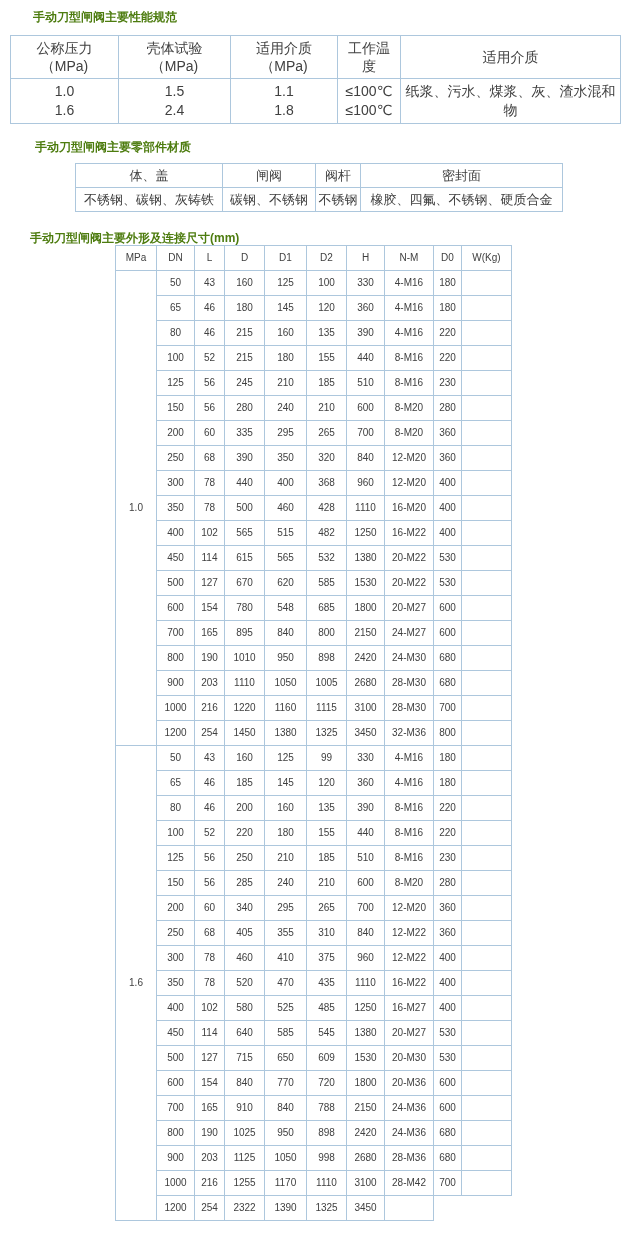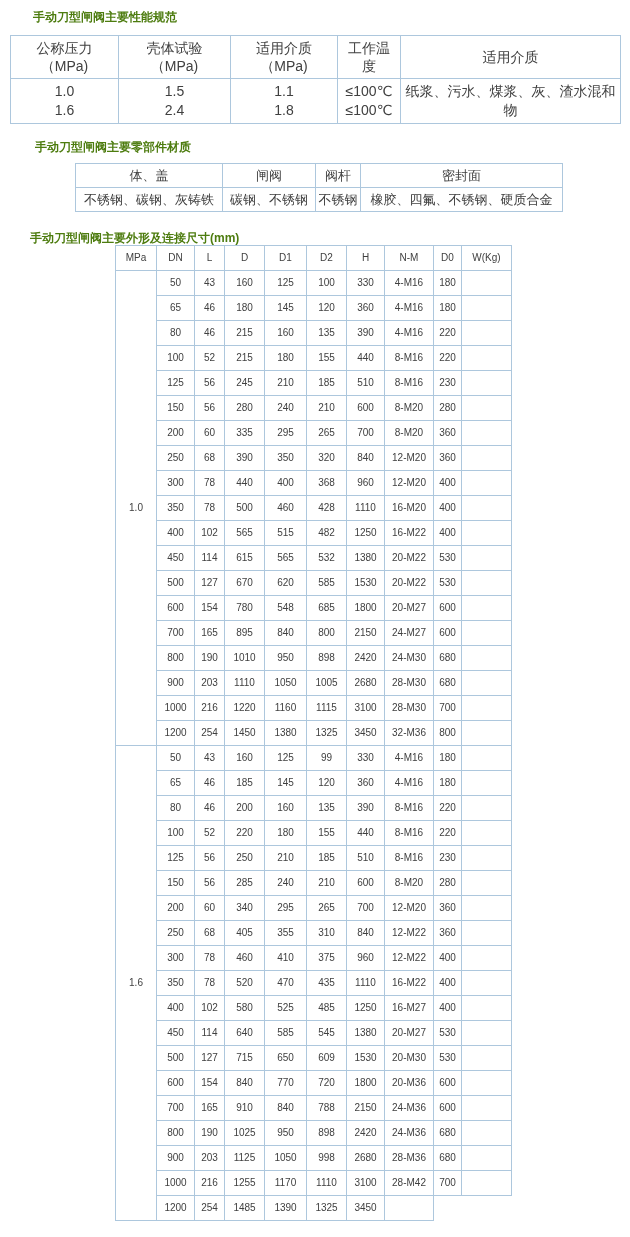--- a/index.html
+++ b/index.html
@@ -541,20 +541,20 @@
         <td>1170</td>
         <td>1110</td>
         <td>3100</td>
         <td>28-M42</td>
         <td>700</td>
         <td></td>
       </tr>
       <tr>
         <td>1200</td>
         <td>254</td>
-        <td>1485</td>
+        <td>2322</td>
         <td>1390</td>
         <td>1325</td>
         <td>3450</td>
         <td></td>
       </tr>
     </tbody>
 </table>
 
 </body></html>

